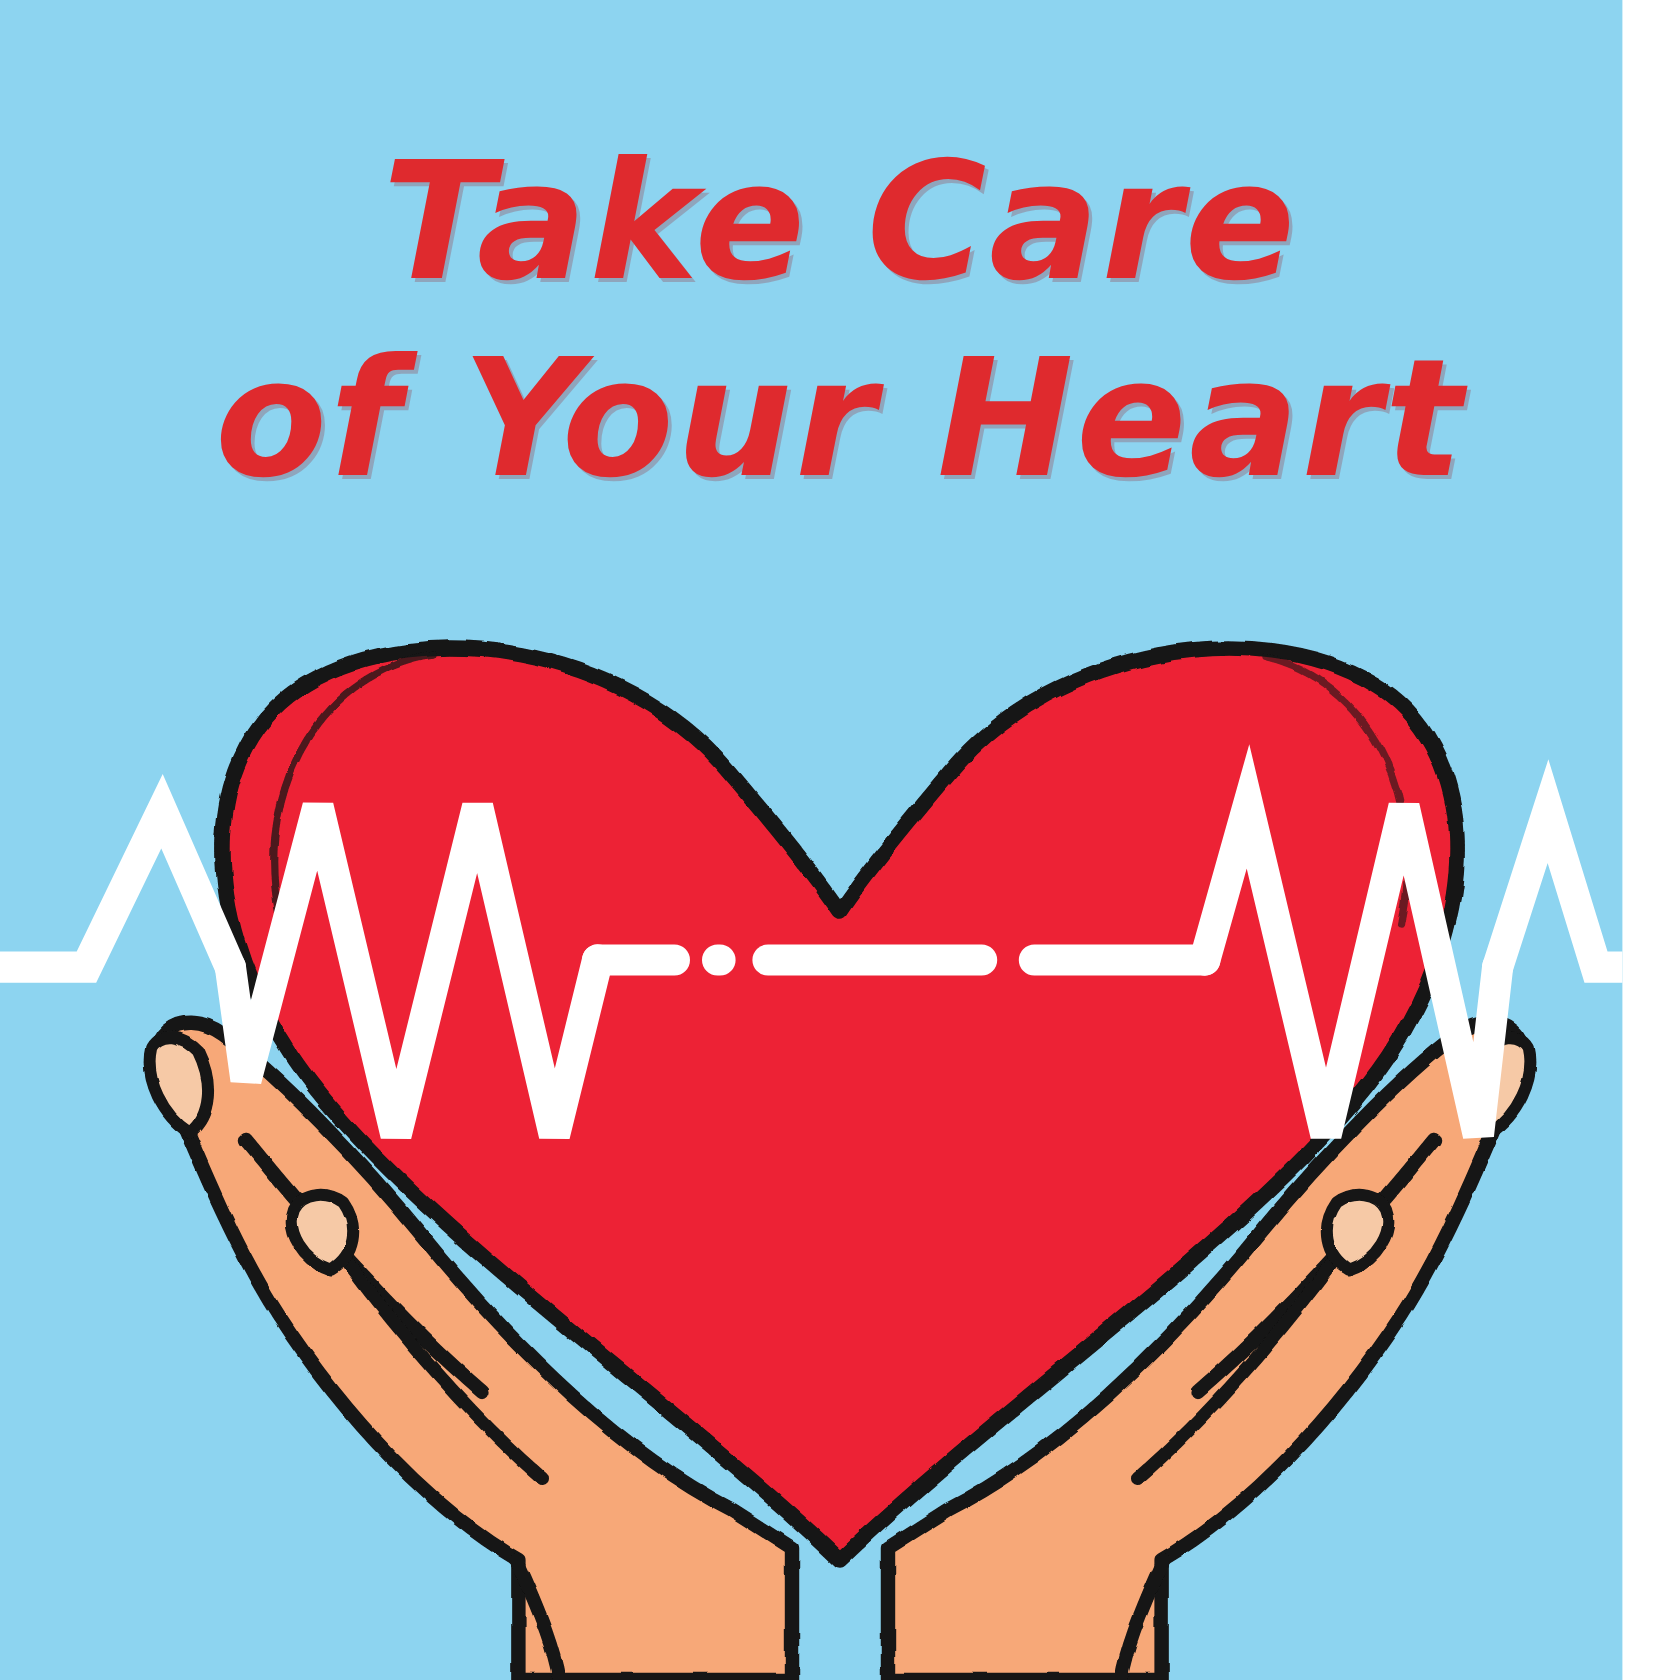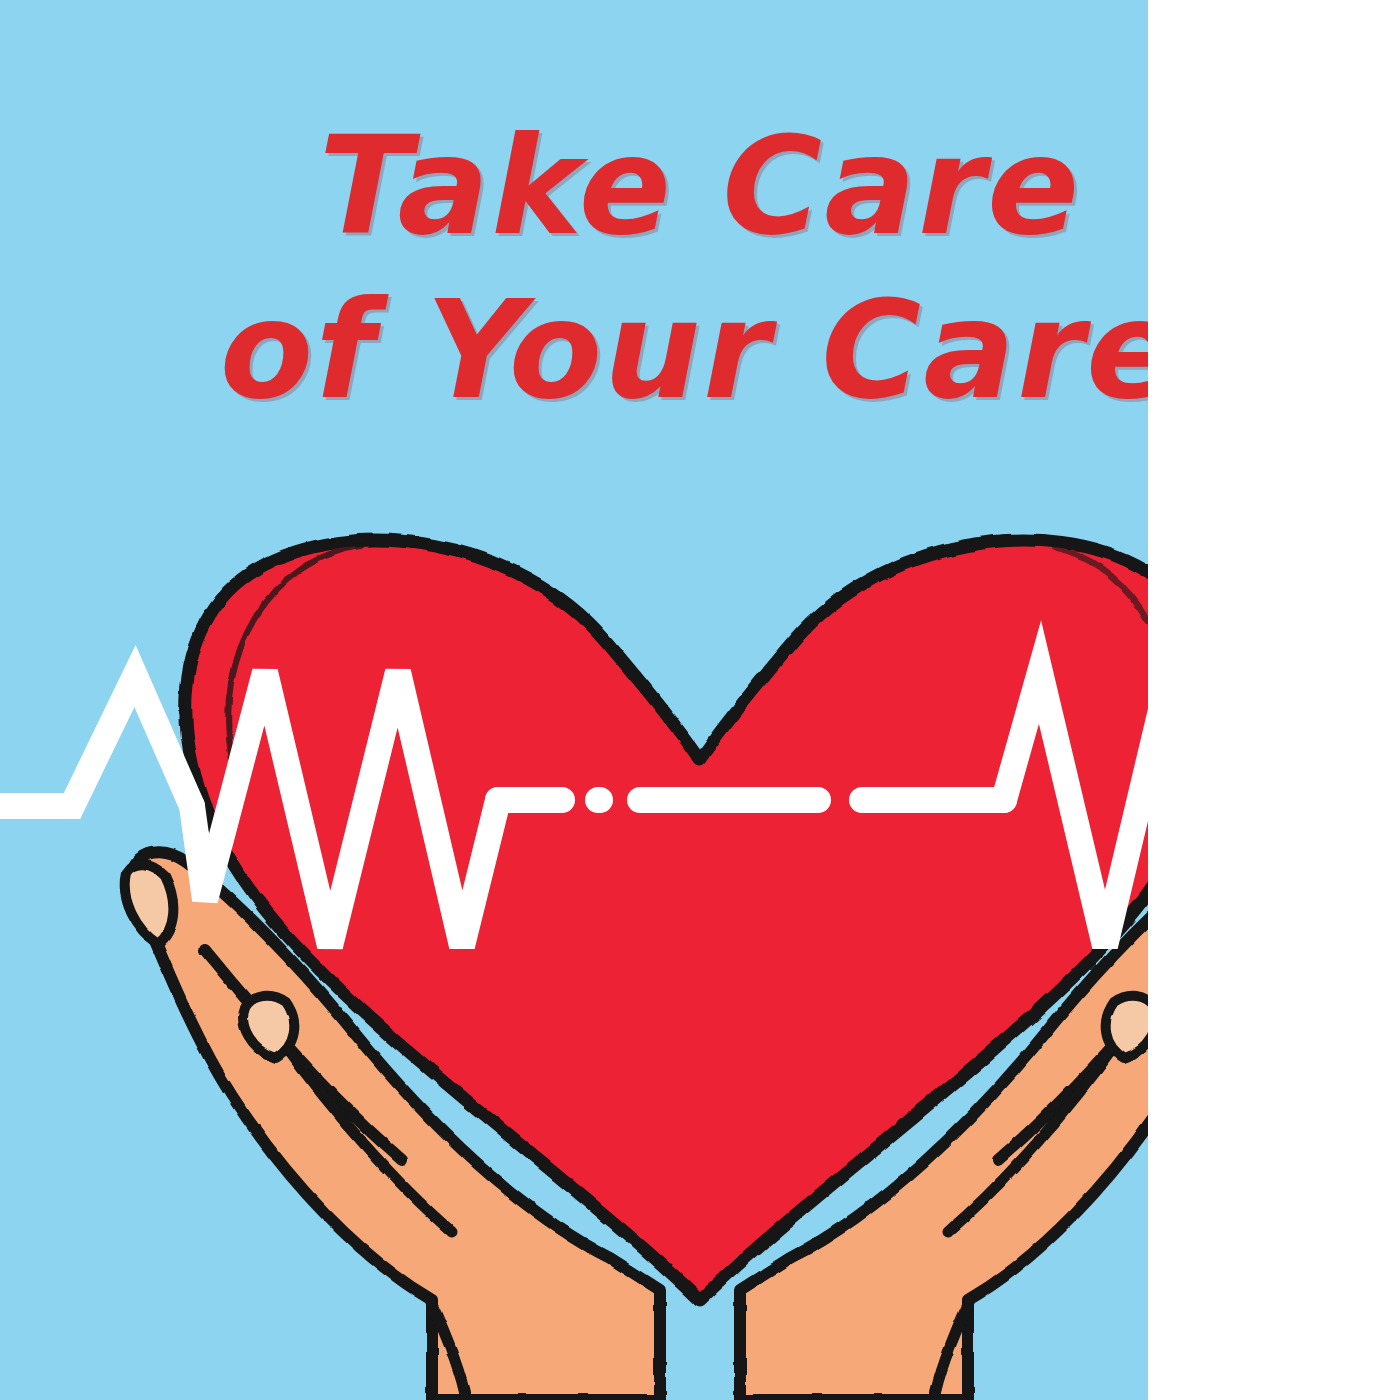--- a/index.html
+++ b/index.html
@@ -2,21 +2,21 @@
 <html><head>
 <meta charset="utf-8">
 <style>
   html, body {
     margin: 0;
     padding: 0;
     background: #ffffff;
   }
   #poster {
     position: relative;
-    width: 1148px;
+    width: 1352px;
     height: 1400px;
     overflow: hidden;
     background: #8DD4F0;
     font-family: "DejaVu Sans", sans-serif;
   }
   #poster svg.layer {
     position: absolute;
     left: 0;
     top: 0;
     width: 1400px;
@@ -140,16 +140,16 @@
 
         <path d="M1248 806 L 1290 676 L 1330 806 L 1362 806"></path>
         <path d="M1392 806 L 1394 806"></path>
       </g>
 
     </g>
   </svg>
 
   <div class="headline-wrap">
     <span class="headline-line l1">Take Care</span>
-    <span class="headline-line l2">of Your Care</span>
+    <span class="headline-line l2">of Your Heart</span>
   </div>
 
 </div>
 
 </body></html>

